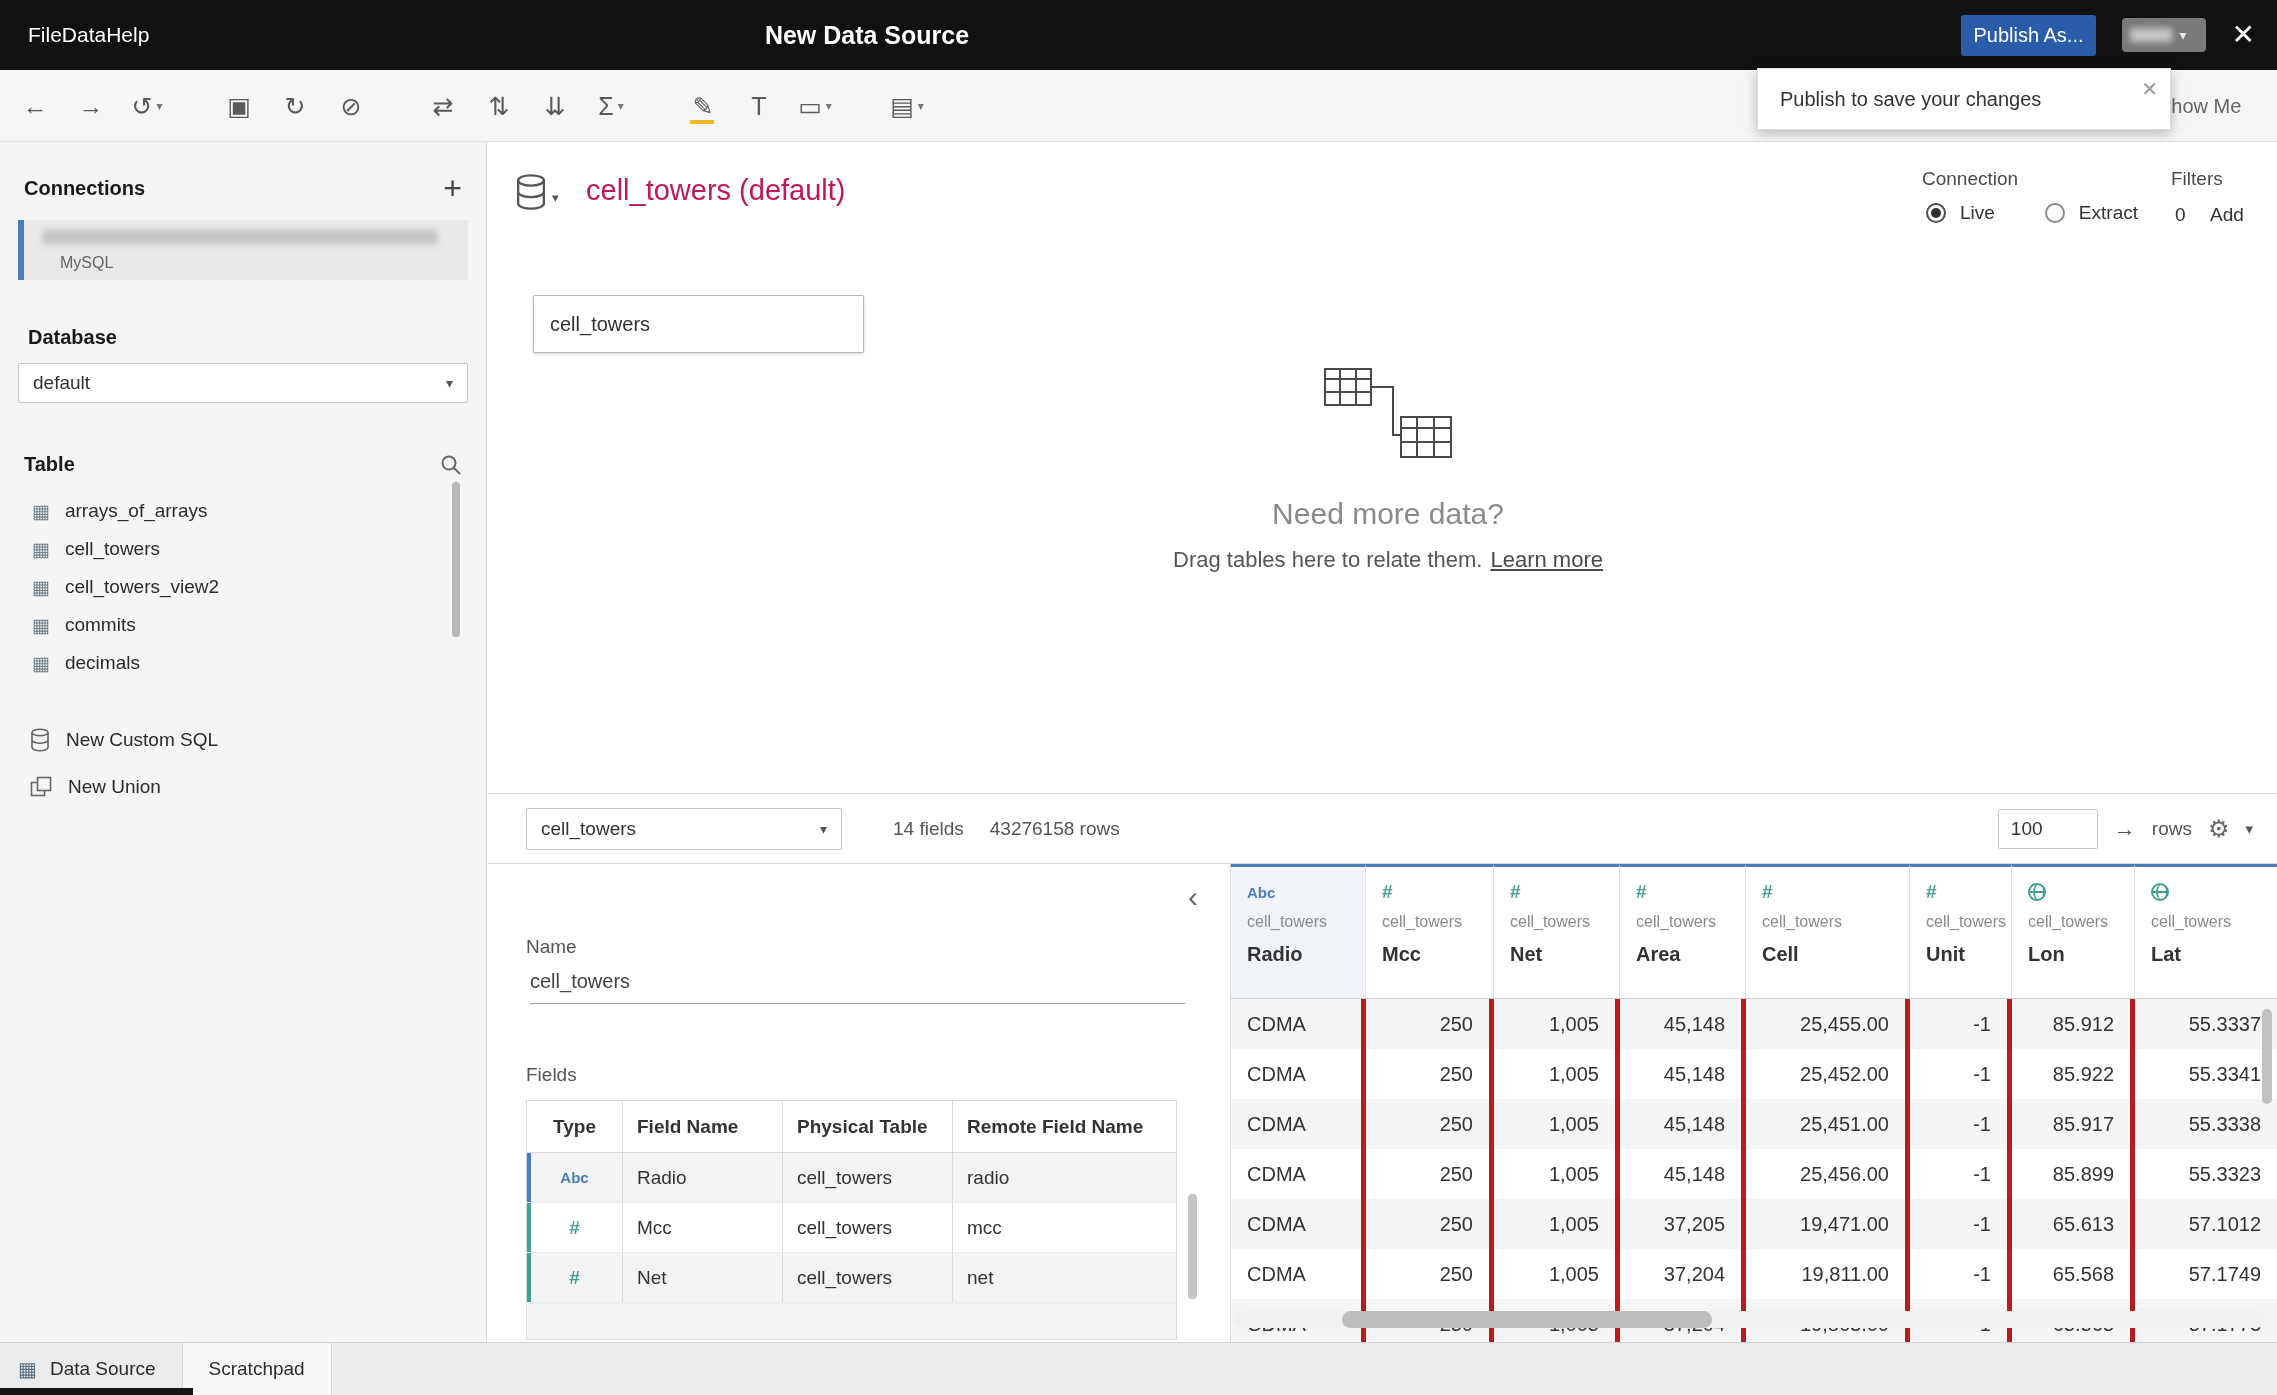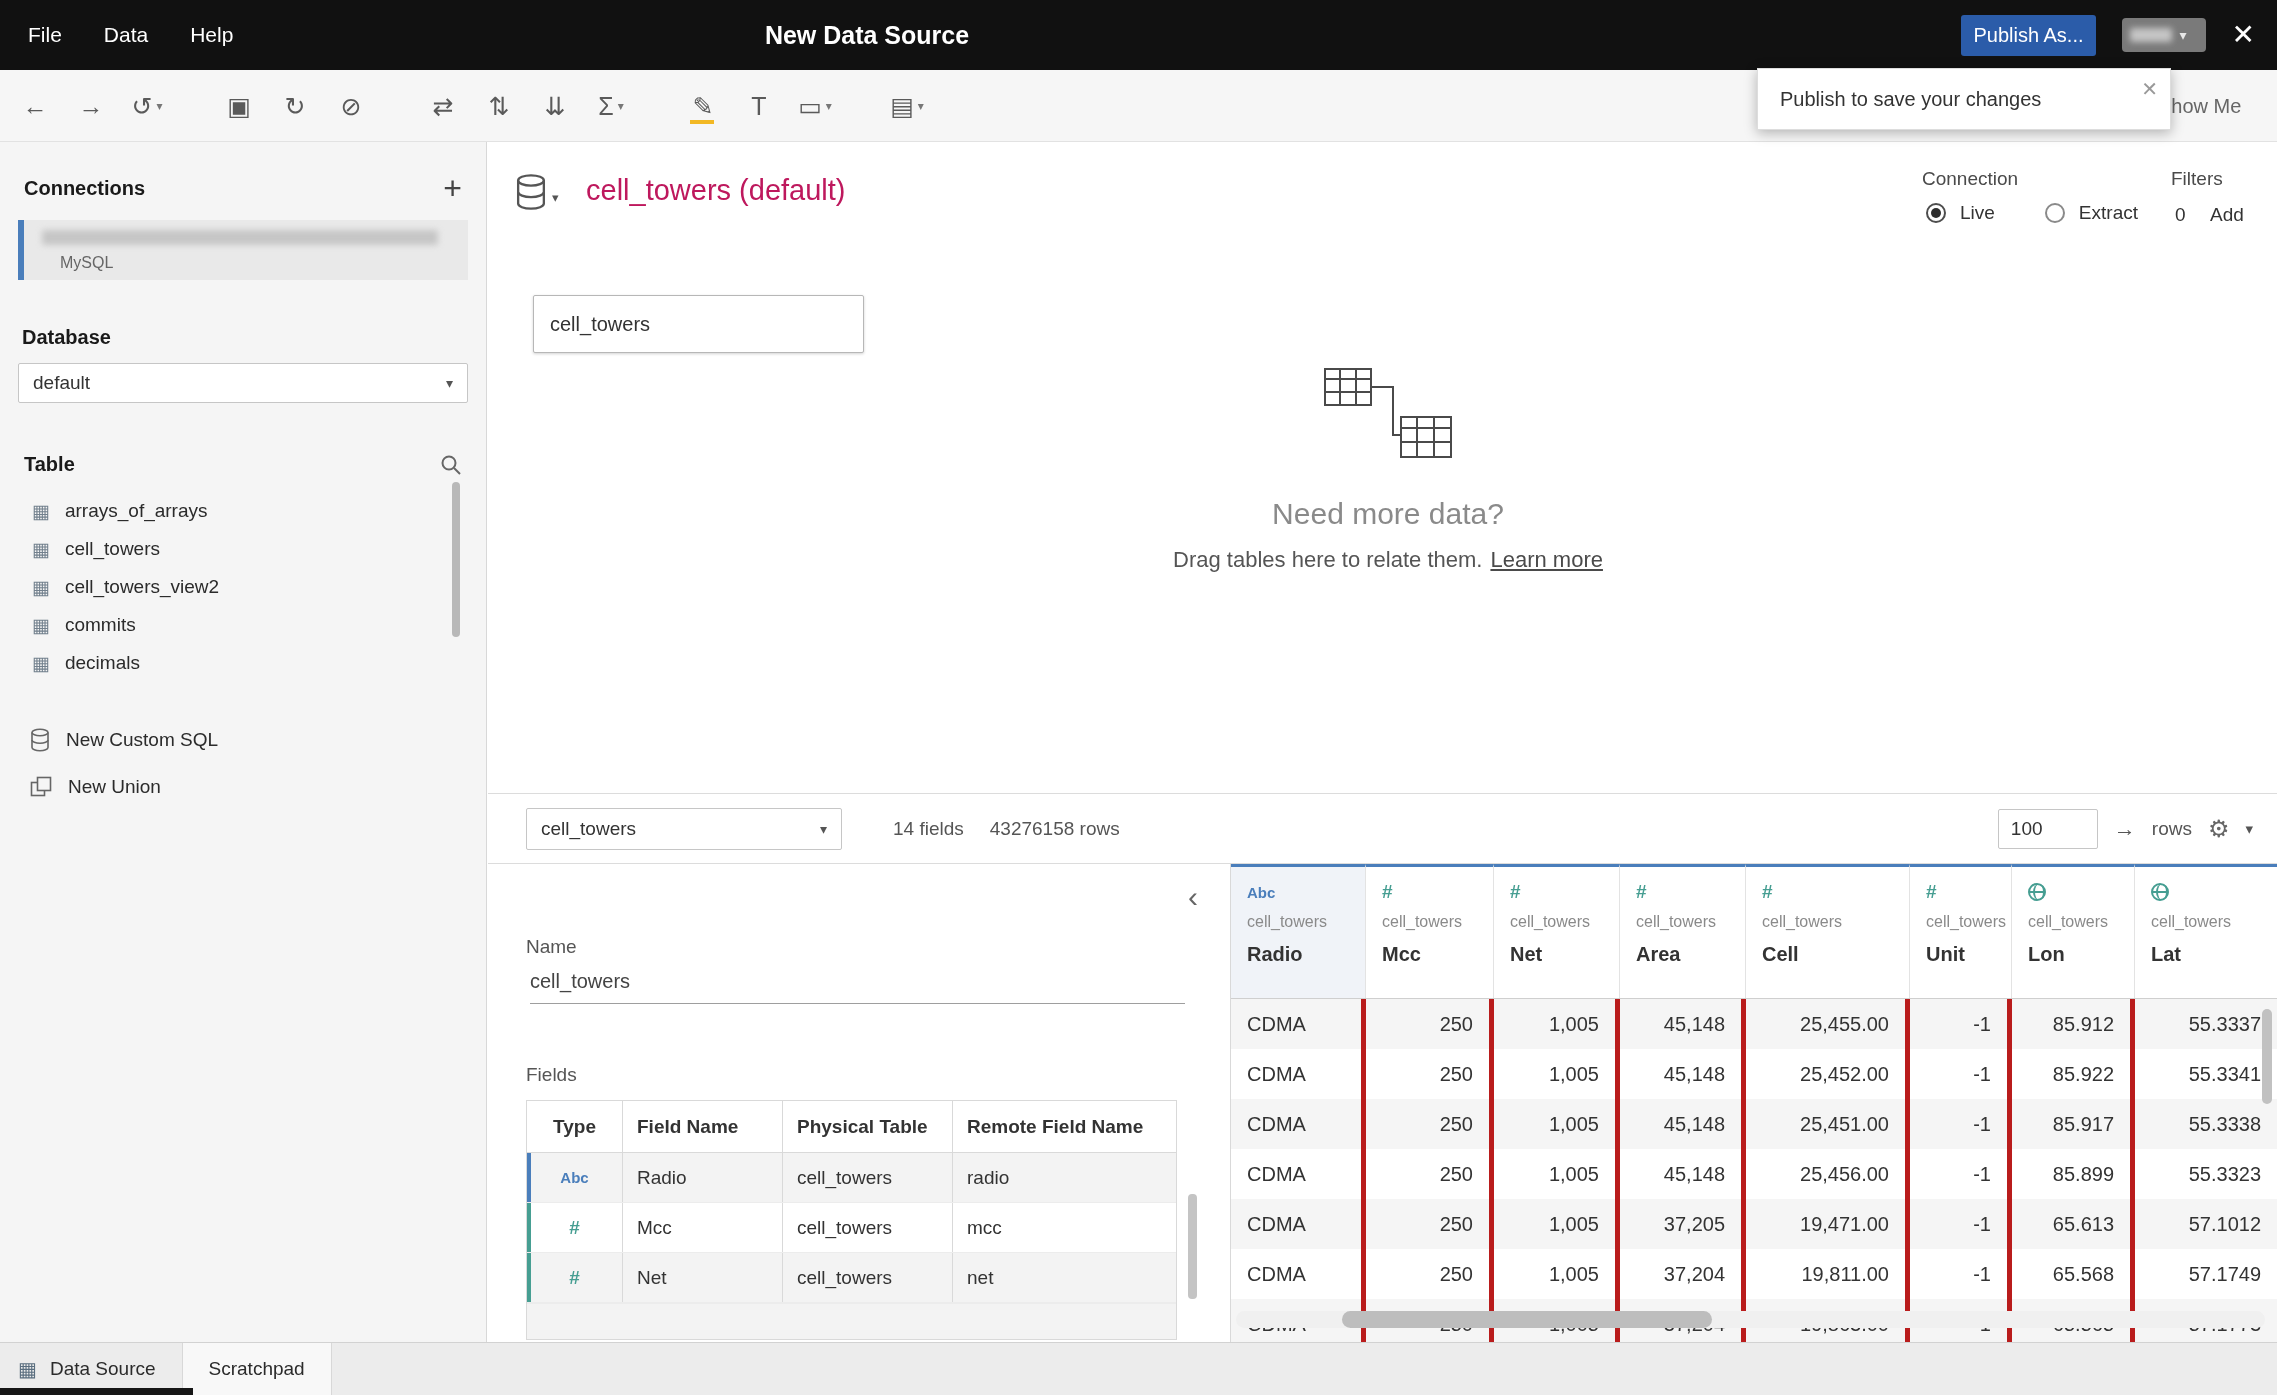--- a/index.html
+++ b/index.html
@@ -1,21 +1,21 @@
 <!DOCTYPE html>
 <html><head>
 <meta charset="utf-8">
 <style>
   *{margin:0;padding:0;box-sizing:border-box}
   html,body{width:2277px;height:1395px}
   body{font-family:"Liberation Sans",sans-serif;position:relative;background:#fff;color:#333;overflow:hidden}
 
   
   .titlebar{position:absolute;left:0;top:0;width:100%;height:70px;background:#111;color:#fff;display:flex;align-items:center;z-index:50}
-  .menus{display:flex;gap:42px;margin-left:28px;font-size:21px}
+  .menus{display:flex;margin-left:28px;font-size:21px}
   .menu-item{cursor:default}
   .win-title{position:absolute;left:867px;transform:translateX(-50%);font-size:25px;font-weight:bold;white-space:nowrap}
   .tb-right{position:absolute;right:22px;top:0;height:70px;display:flex;align-items:center;gap:26px}
   .publish-btn{background:#2b5ca9;color:#fff;font-size:20px;padding:9px 12px;border-radius:3px;border:none;white-space:nowrap}
   .account{width:84px;height:34px;background:#7a7a7a;border-radius:4px;display:flex;align-items:center;padding:0 8px}
   .account .redacted{width:42px;height:14px;background:#d8d8d8;filter:blur(3px);border-radius:2px;opacity:.8}
   .account .caret{color:#e8e8e8;font-size:14px;margin-left:8px}
   .close-x{font-size:28px;color:#fff;line-height:1}
 
   
@@ -34,21 +34,21 @@
 
   
   .sidebar{position:absolute;left:0;top:142px;width:487px;height:1200px;background:#f5f5f5;border-right:1px solid #d8d8d8}
   .sb-row{display:flex;align-items:center;justify-content:space-between;padding:0 24px}
   .connections-h{margin-top:30px}
   .sb-h{font-size:20px;font-weight:bold;color:#1a1a1a}
   .add-icon{font-size:32px;font-weight:300;color:#444;line-height:1}
   .conn-card{margin:16px 18px 0;height:60px;background:#e9e9e9;border-left:6px solid #4a7ebb;position:relative}
   .conn-redacted{position:absolute;left:18px;top:10px;width:396px;height:15px;background:#a9a9a9;opacity:.55;filter:blur(3px);border-radius:2px}
   .conn-type{position:absolute;left:36px;bottom:8px;font-size:16px;color:#666}
-  .db-h{margin-top:46px;padding:0 22px}
+  .db-h{margin-top:46px;padding:0 28px}
   .db-select{margin:14px 18px 0;height:40px;background:#fff;border:1px solid #c6c6c6;border-radius:2px;display:flex;align-items:center;justify-content:space-between;padding:6px 14px;font-size:19px;color:#333}
   .caret-down{font-size:14px;color:#555}
   .table-h{margin-top:50px}
   .table-list{margin-top:16px}
   .tbl-item{height:38px;display:flex;align-items:center;padding-left:32px;font-size:19px;color:#2b2b2b;gap:15px}
   .tbl-icon{color:#72808d;font-size:19px}
   .sb-scroll{position:absolute;right:26px;top:340px;width:8px;height:155px;background:#b8b8b8;border-radius:4px}
   .sb-action{display:flex;align-items:center;gap:16px;padding-left:30px;margin-top:46px;font-size:19px;color:#2b2b2b}
   .sb-action:last-child{margin-top:24px}
   .sb-action svg{flex:none}

